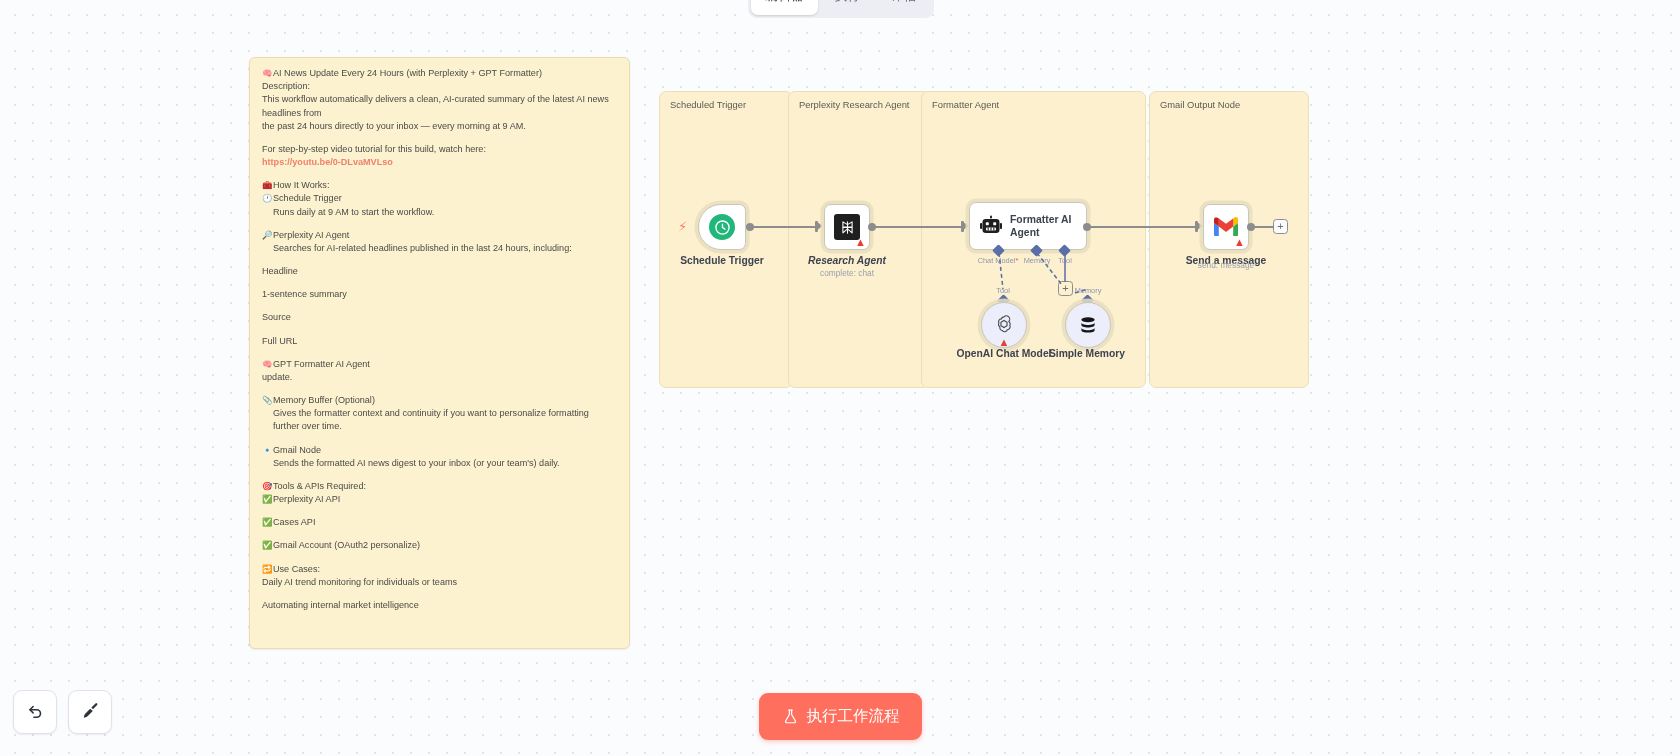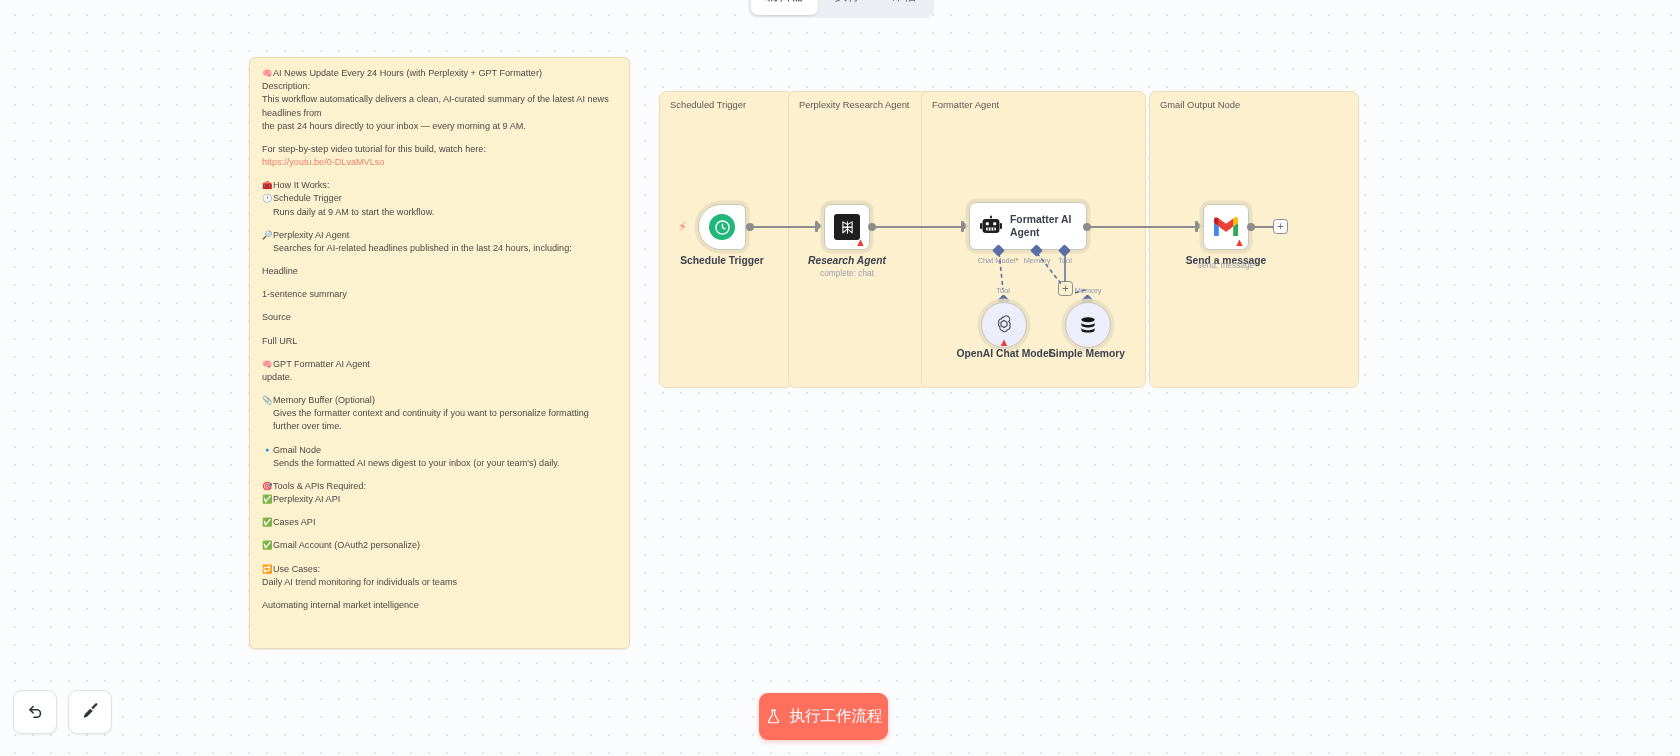--- a/index.html
+++ b/index.html
@@ -59,21 +59,21 @@
     overflow: hidden;
     box-shadow: 0 1px 2px rgba(120,100,40,.10);
   }
   .sticky-line {
     font-size: 9.1px;
     line-height: 1.45;
     color: #4a4a46;
     white-space: pre-wrap;
   }
   .sticky-line.gap { height: 10px; }
-  .sticky-line.link { color: #f0806a; }
+  .sticky-line.link { color: #f0806a; font-weight: bold; }
   .sticky-line.indent { padding-left: 11px; }
   .sticky-ico {
     display: inline-block;
     width: 11px;
     text-align: left;
     font-size: 8.4px;
   }
 
   
   .group {
@@ -224,21 +224,21 @@
     display: flex;
     align-items: center;
     justify-content: center;
     box-shadow: 0 1px 2px rgba(30,35,50,.07);
   }
 
   
   .run-btn {
     position: absolute;
     left: 759px; top: 693px;
-    width: 129px; height: 47px;
+    width: 163px; height: 47px;
     background: #ff6f5e;
     border: none;
     border-radius: 9px;
     color: #ffffff;
     font-size: 15.5px;
     font-family: "Liberation Sans", "DejaVu Sans", sans-serif;
     display: flex;
     align-items: center;
     justify-content: center;
     gap: 8px;
@@ -305,21 +305,21 @@
 
 <div class="group" style="left:652px;top:91px;width:134px;height:297px;margin-left:7px;">
   <div class="group-title">Scheduled Trigger</div>
 </div>
 <div class="group" style="left:788px;top:91px;width:142px;height:297px;">
   <div class="group-title">Perplexity Research Agent</div>
 </div>
 <div class="group" style="left:921px;top:91px;width:225px;height:297px;">
   <div class="group-title">Formatter Agent</div>
 </div>
-<div class="group" style="left:1149px;top:91px;width:210px;height:297px;">
+<div class="group" style="left:1149px;top:91px;width:160px;height:297px;">
   <div class="group-title">Gmail Output Node</div>
 </div>
 
 <div class="wire" style="left:752px;top:226px;width:68px;"></div>
 <div class="wire" style="left:874px;top:226px;width:92px;"></div>
 <div class="wire" style="left:1088px;top:226px;width:112px;"></div>
 <div class="wire" style="left:1254px;top:226px;width:22px;"></div>
 
 <span class="lightning" style="left:678px;top:220px;">⚡</span>
 <div class="node trigger" style="left:698px;top:204px;">

